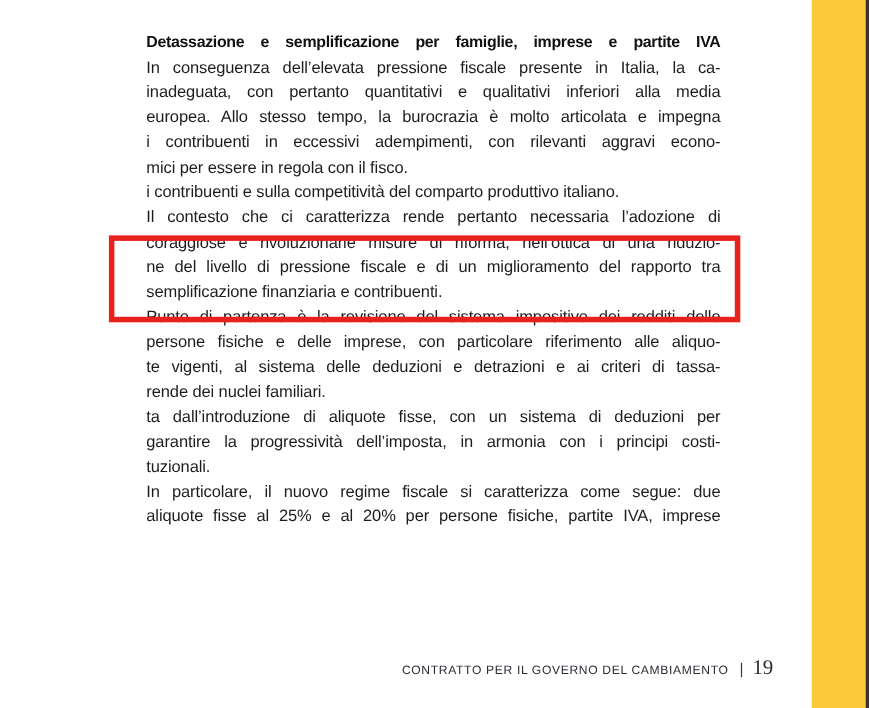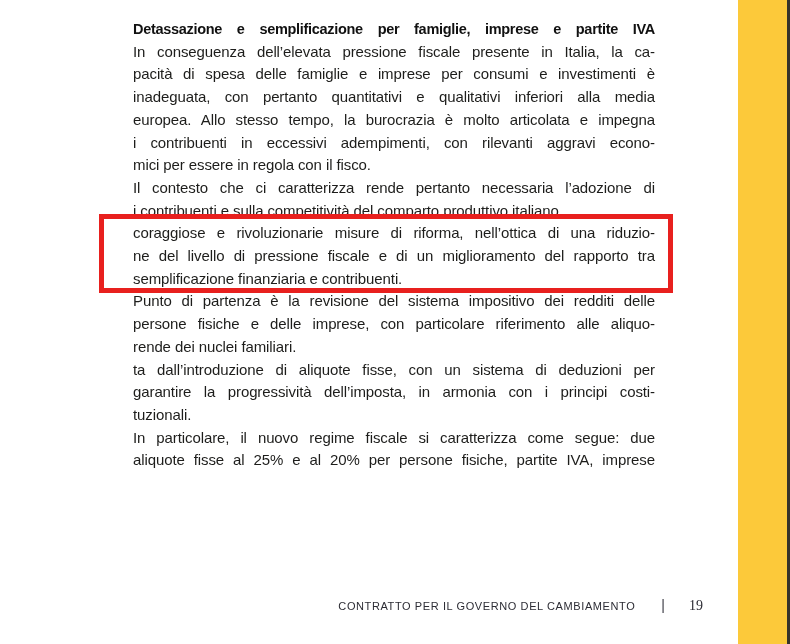--- a/index.html
+++ b/index.html
@@ -14,21 +14,21 @@
     width: 790px; height: 644px;
     background: #ffffff;
     position: relative;
     overflow: hidden;
     font-family: "Liberation Sans", sans-serif;
   }
   .content {
     position: absolute;
     left: 133px; top: 0;
     width: 522px;
-    padding-top: 18px;
+    padding-top: 28px;
     color: var(--text);
     font-size: 15px;
     line-height: 22.7px;
     letter-spacing: -0.1px;
   }
   .heading {
     margin: 0;
     font-size: 14.5px;
     font-weight: bold;
     letter-spacing: -0.3px;
@@ -50,36 +50,35 @@
     border: 5px solid var(--highlight);
     box-sizing: border-box;
     background: transparent;
   }
   .footer {
     position: absolute;
     right: 87px; top: 597px;
     display: flex;
     align-items: baseline;
     color: var(--footer-text);
-    gap: 16px;
   }
   .footer-label {
     font-size: 11px;
     letter-spacing: 0.6px;
     font-weight: 400;
   }
   .footer-sep {
     font-size: 14px;
     font-weight: 300;
     margin: 0 8px 0 10px;
     color: #3a3a44;
   }
   .footer-page {
     font-family: "Liberation Serif", serif;
-    font-size: 14px;
+    font-size: 19px;
     color: #2b2b33;
   }
   .accent-stripe {
     position: absolute;
     left: 738px; top: 0;
     width: 49px; height: 644px;
     background: var(--accent-yellow);
   }
   .dark-stripe {
     position: absolute;
@@ -90,32 +89,32 @@
 </style>
 </head>
 <body>
 
 <div class="page">
 
   <div class="content">
     <h1 class="heading">Detassazione e semplificazione per famiglie, imprese e partite IVA</h1>
 
   <div class="line">In conseguenza dell’elevata pressione fiscale presente in Italia, la ca-</div>
-      <div class="line">pacità di spesa delle famiglie e imprese per consumi e investimenti è</div>
       <div class="line">inadeguata, con pertanto quantitativi e qualitativi inferiori alla media</div>
       <div class="line">europea. Allo stesso tempo, la burocrazia è molto articolata e impegna</div>
       <div class="line">i contribuenti in eccessivi adempimenti, con rilevanti aggravi econo-</div>
       <div class="line para-end">mici per essere in regola con il fisco.</div>
+      <div class="line para-end">i contribuenti e sulla competitività del comparto produttivo italiano.</div>
       <div class="line">Il contesto che ci caratterizza rende pertanto necessaria l’adozione di</div>
-      <div class="line para-end">i contribuenti e sulla competitività del comparto produttivo italiano.</div>
       <div class="line">coraggiose e rivoluzionarie misure di riforma, nell’ottica di una riduzio-</div>
       <div class="line">ne del livello di pressione fiscale e di un miglioramento del rapporto tra</div>
       <div class="line para-end">semplificazione finanziaria e contribuenti.</div>
       <div class="line">Punto di partenza è la revisione del sistema impositivo dei redditi delle</div>
       <div class="line">persone fisiche e delle imprese, con particolare riferimento alle aliquo-</div>
+      <div class="line">te vigenti, al sistema delle deduzioni e detrazioni e ai criteri di tassa-</div>
       <div class="line para-end">rende dei nuclei familiari.</div>
       <div class="line">ta dall’introduzione di aliquote fisse, con un sistema di deduzioni per</div>
       <div class="line">garantire la progressività dell’imposta, in armonia con i principi costi-</div>
       <div class="line para-end">tuzionali.</div>
       <div class="line">In particolare, il nuovo regime fiscale si caratterizza come segue: due</div>
       <div class="line">aliquote fisse al 25% e al 20% per persone fisiche, partite IVA, imprese</div>
     </div>
 
   <div class="highlight-box"></div>
 

